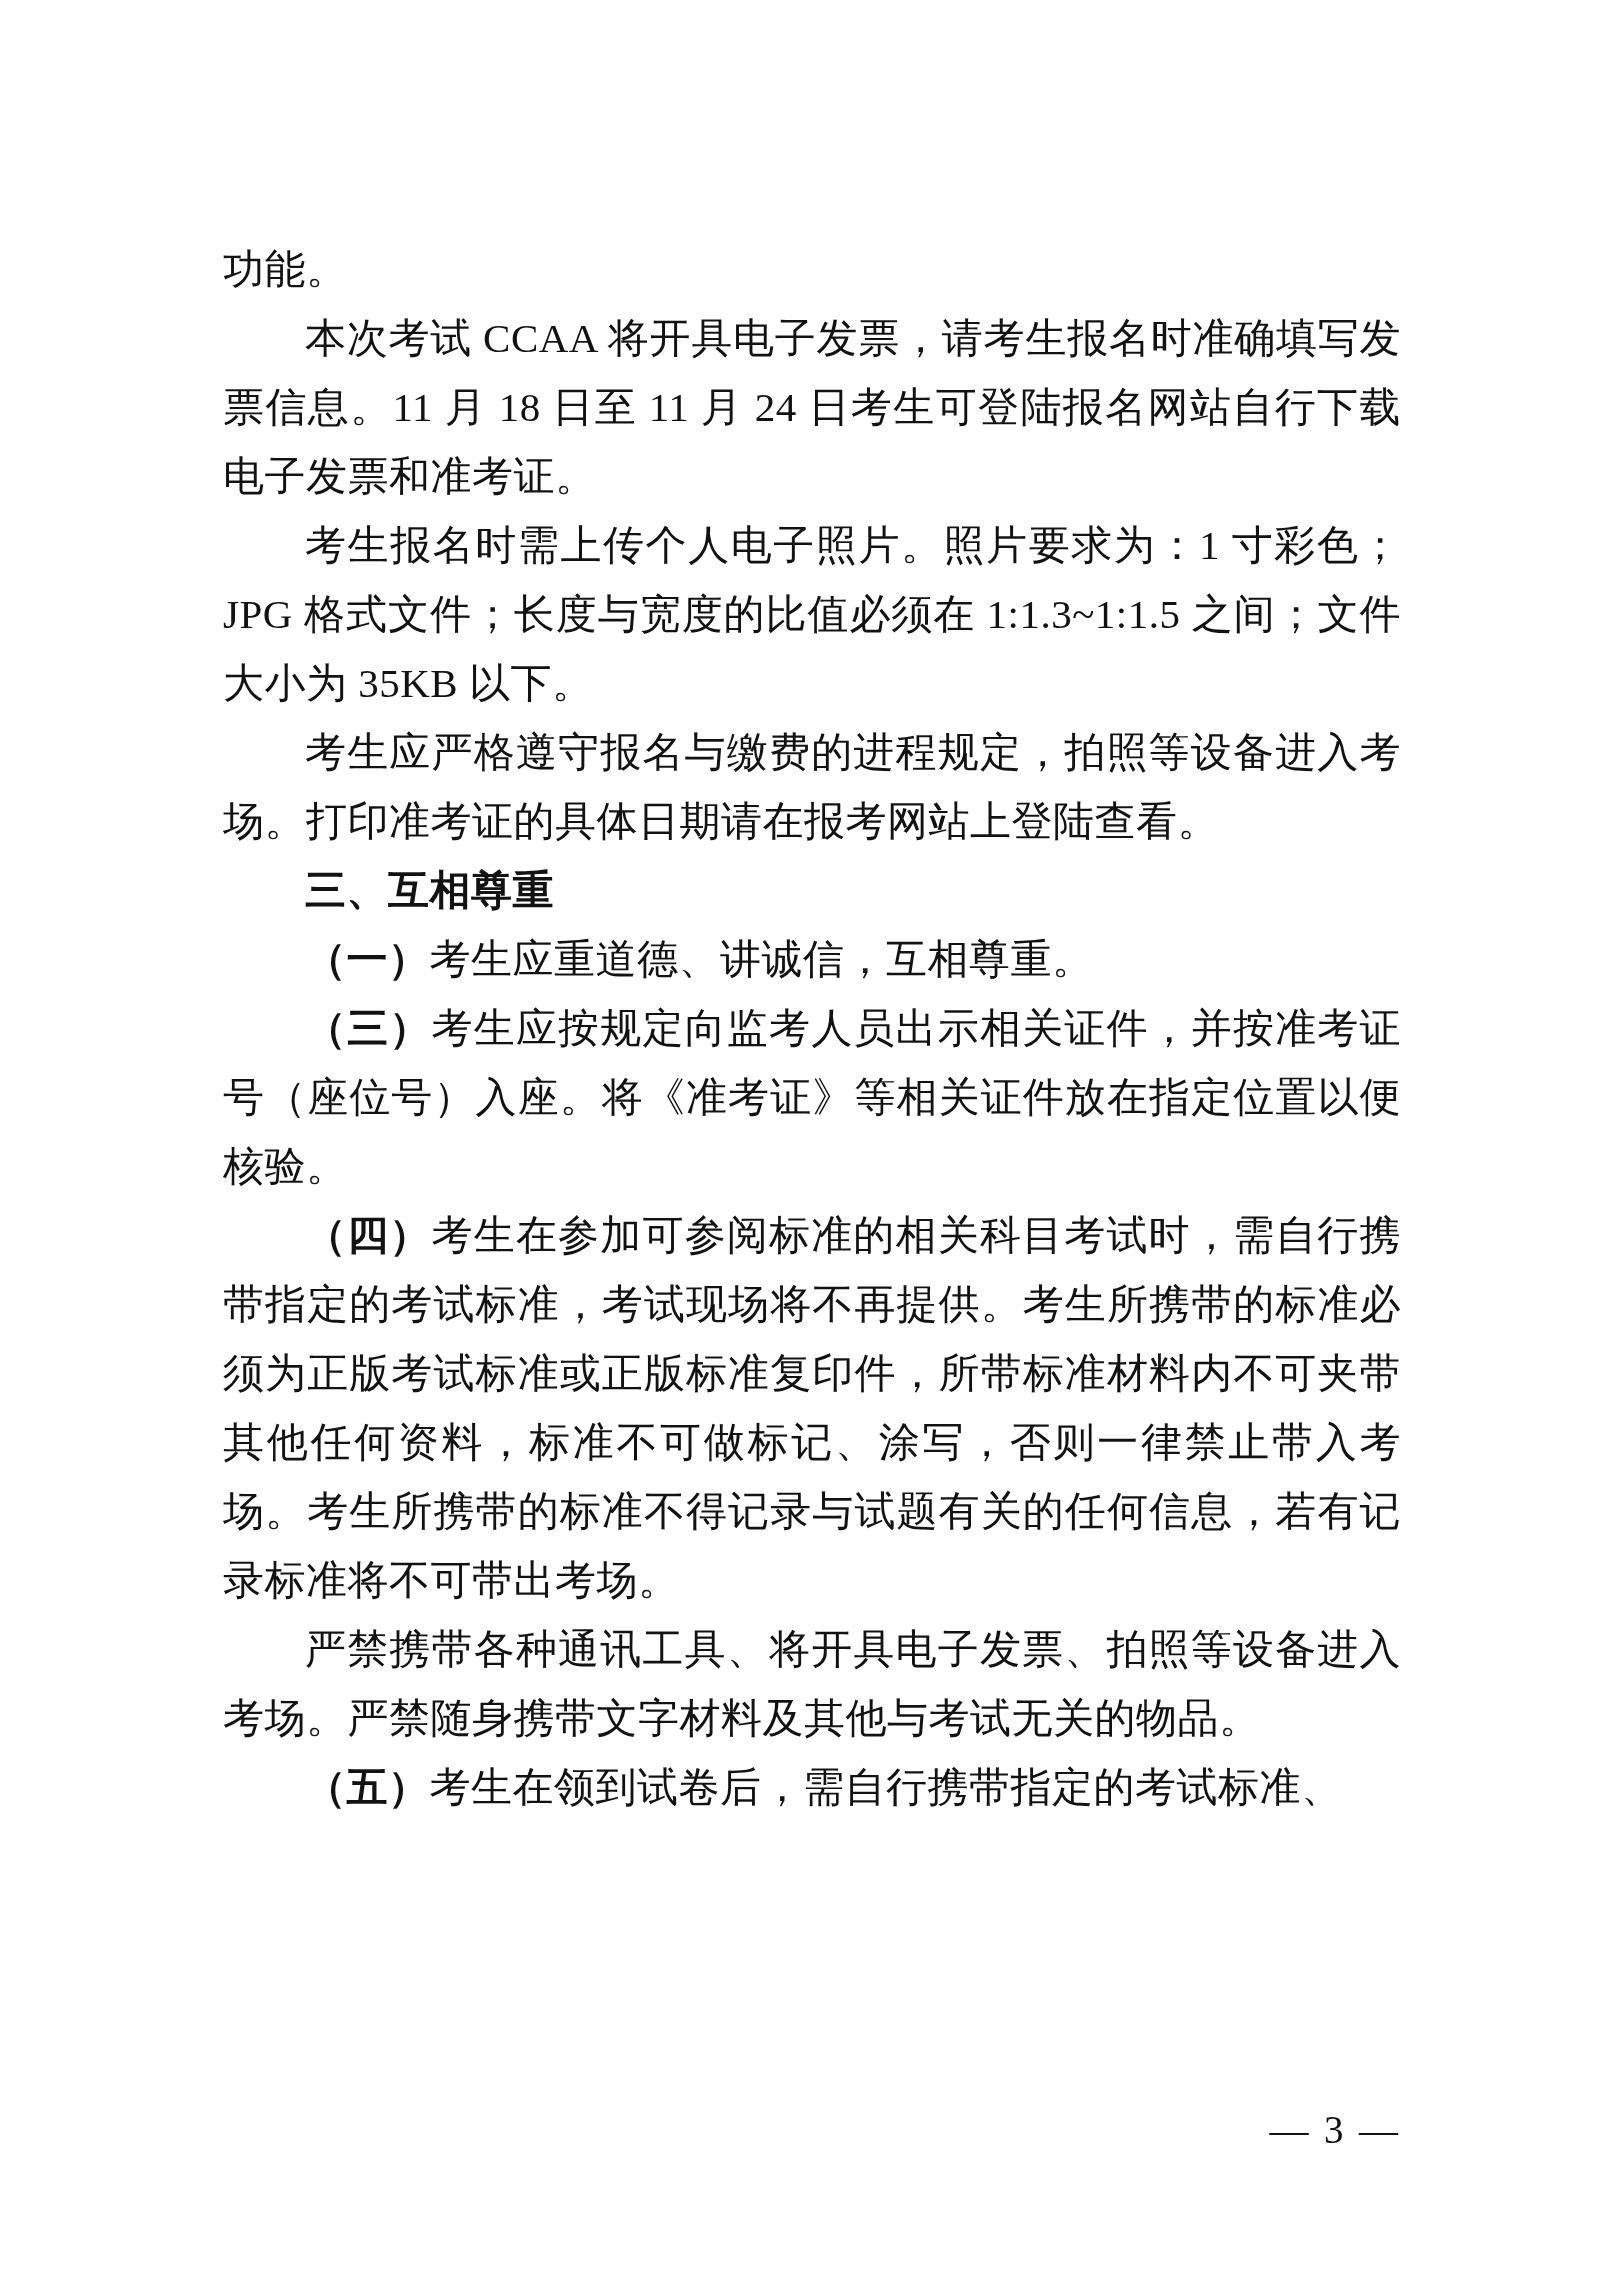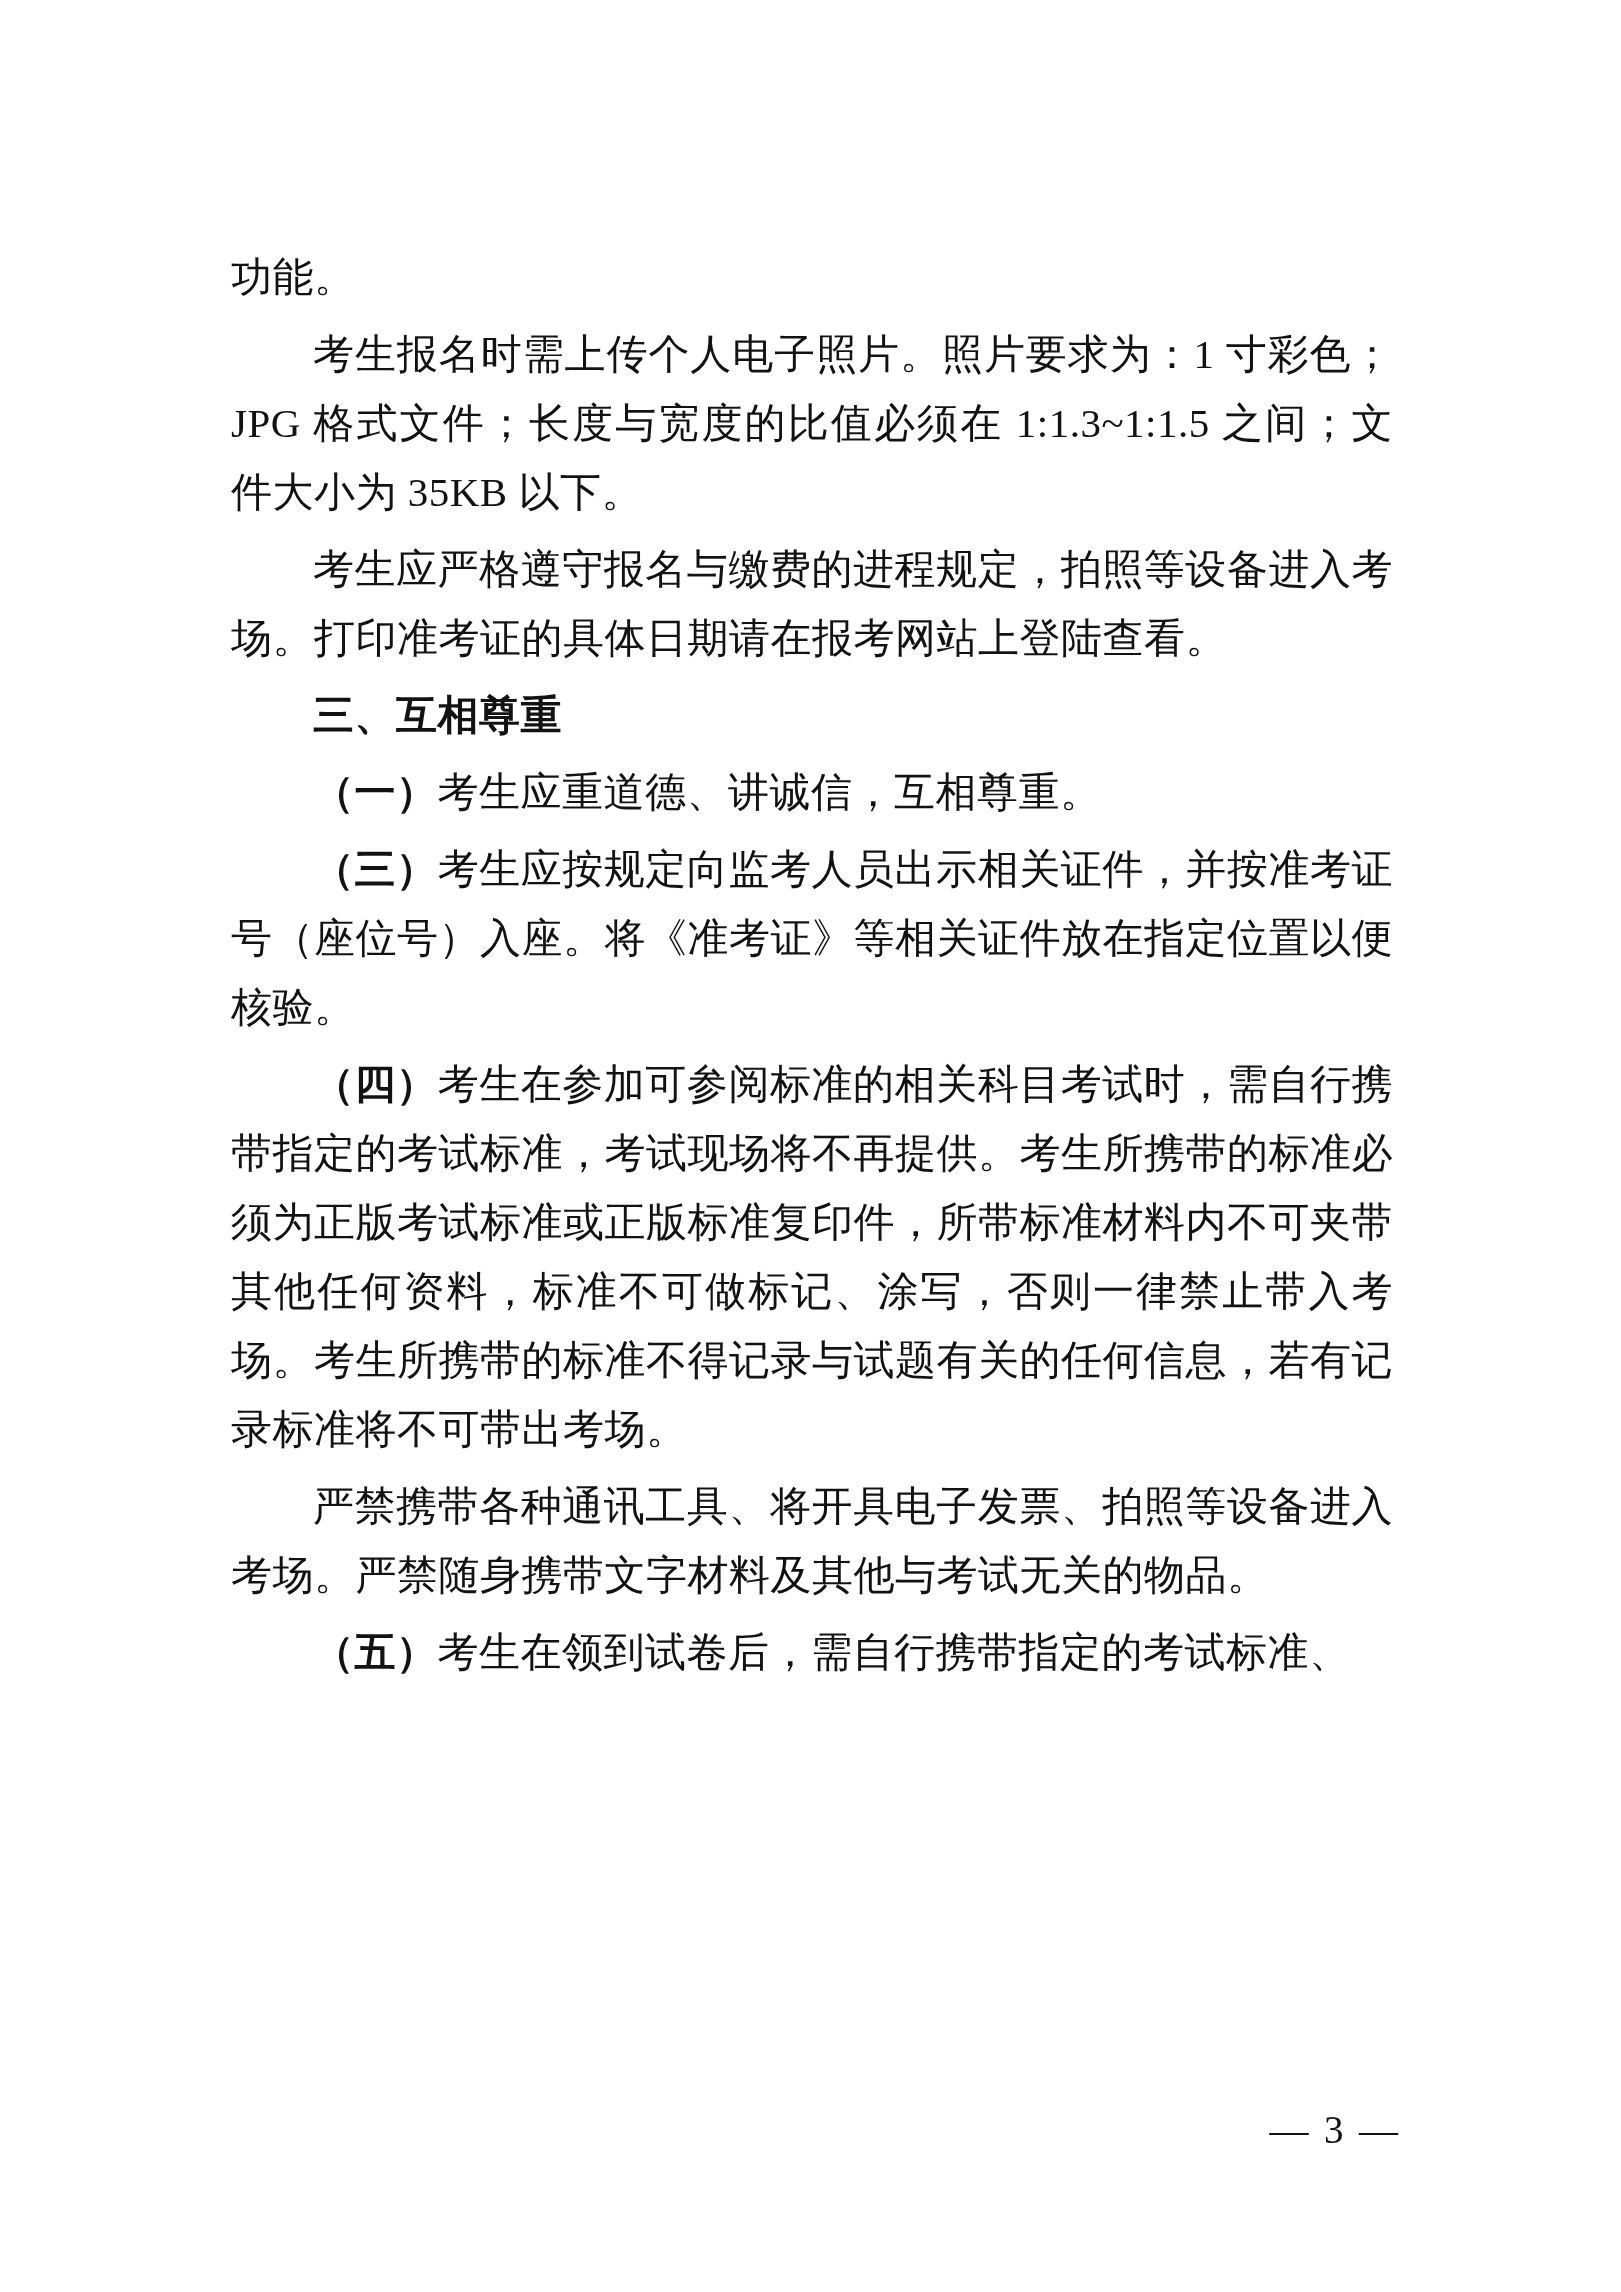--- a/index.html
+++ b/index.html
@@ -19,21 +19,21 @@
     color: #121212;
     font-family: "Liberation Serif", "DejaVu Serif", serif;
   }
   .textblock {
     position: absolute;
     left: 223px;
     top: 235px;
     width: 1178px;
   }
   .textblock p {
-    margin: 8px;
+    margin: 0;
     padding: 0;
     font-size: 41px;
     line-height: 69px;
     text-align: justify;
     letter-spacing: 0.5px;
   }
   .indent { text-indent: 82px; }
   .no-indent { text-indent: 0; }
   .heading {
     font-family: "Liberation Sans", "DejaVu Sans", sans-serif;
@@ -61,20 +61,23 @@
 <body>
 
 <div class="sheet">
 
   <div class="textblock">
 
     <p class="no-indent">
       <span>功能。</span>
     </p>
 
+    <p class="indent">
+      <span>本次考试 CCAA 将开具电子发票，请考生报名时准确填写发票信息。11 月 18 日至 11 月 24 日考生可登陆报名网站自行下载电子发票和准考证。</span>
+    </p>
 
     <p class="indent">
       <span>考生报名时需上传个人电子照片。照片要求为：1 寸彩色；JPG 格式文件；长度与宽度的比值必须在 1:1.3~1:1.5 之间；文件大小为 35KB 以下。</span>
     </p>
 
     <p class="indent">
       <span>考生应严格遵守报名与缴费的进程规定，拍照等设备进入考场。打印准考证的具体日期请在报考网站上登陆查看。</span>
     </p>
 
     <p class="indent heading">

